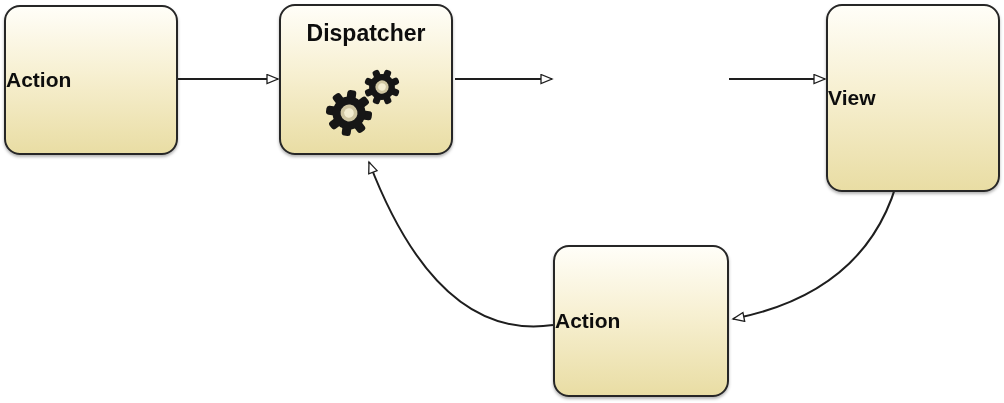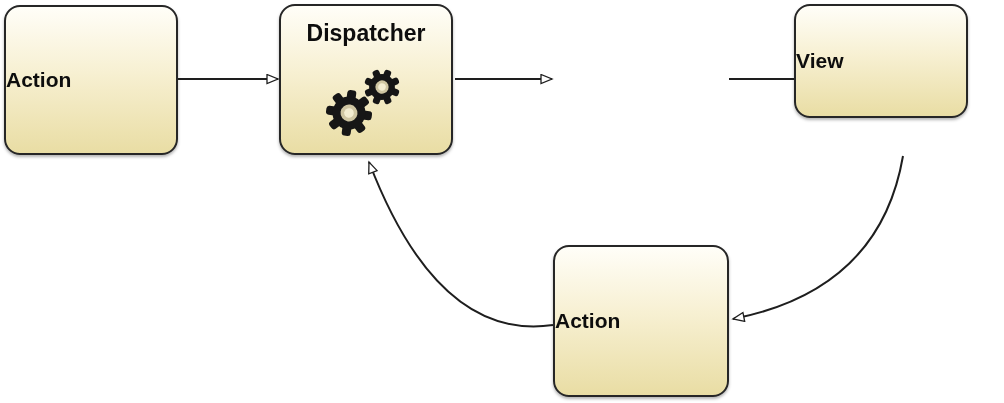--- a/index.html
+++ b/index.html
@@ -81,21 +81,21 @@
           <rect x="-4.5" y="-23" width="9" height="46" rx="3" transform="rotate(135)"></rect>
         </g>
         <circle r="16.5" fill="#161616"></circle>
         <circle r="8.5" fill="#cfc6a2"></circle>
         <circle r="4.8" fill="#f3edd1"></circle>
       </g>
     </svg>
   </div>
 
 
-  <div class="node" style="left:794px;top:4px;width:174px;height:114px">
+  <div class="node" style="left:826px;top:4px;width:174px;height:188px">
     <span class="label">View</span>
   </div>
 
   <div class="node" style="left:553px;top:245px;width:176px;height:152px">
     <span class="label">Action</span>
   </div>
 
 </div>
 
 </body></html>

